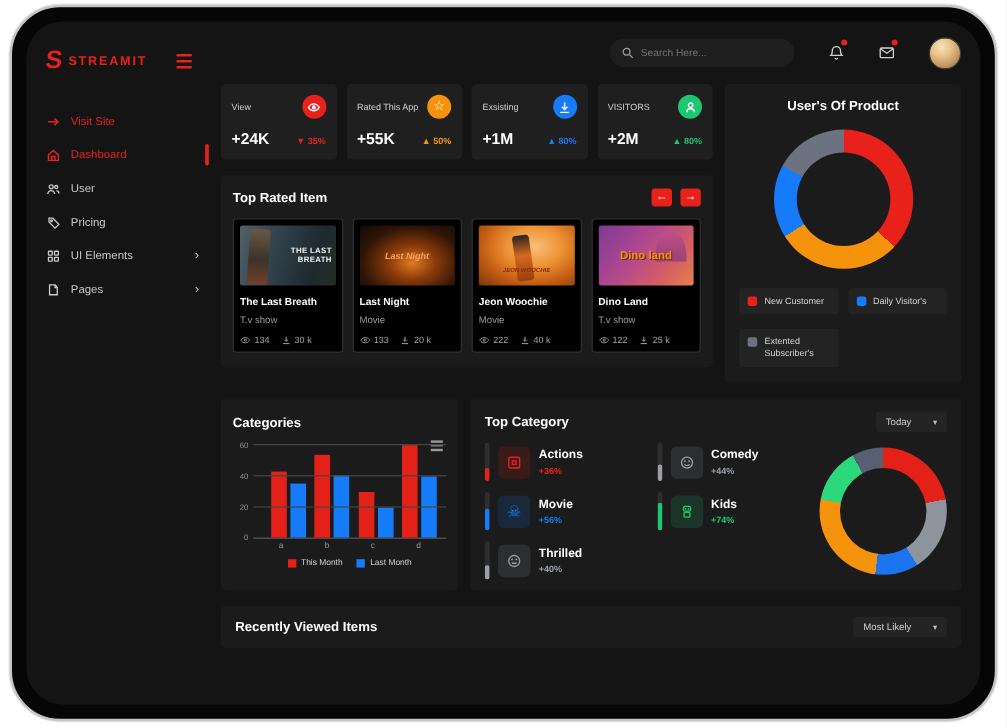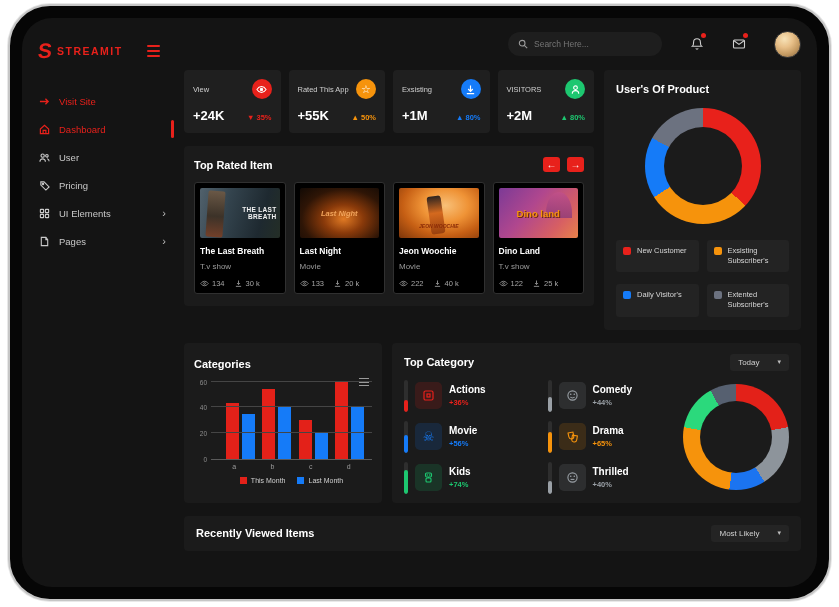--- a/index.html
+++ b/index.html
@@ -76,21 +76,21 @@
                       background:linear-gradient(180deg,#c2508a,#8a3a7a); opacity:.8; }
   .thumb.t3 .thumb-text { width:100%; text-align:center; font-size:9.5px; color:#f6930c; font-weight:800; text-shadow:1px 1px 0 #6e2a10; }
   .movie-title { color:#fff; font-size:8.5px; font-weight:700; margin-top:8px; white-space:nowrap; overflow:hidden; }
   .movie-type { color:#9b9b9b; font-size:8px; margin-top:6px; }
   .movie-stats { display:flex; gap:9px; color:#a5a5a5; font-size:7.5px; margin-top:8px; align-items:center; }
   .ms { display:flex; align-items:center; gap:3px; }
   .ms svg { width:9px; height:9px; }
 
   
   .users-panel { padding:13px 12px; height:100%; display:flex; flex-direction:column; }
-  .users-title { color:#fff; font-size:11px; font-weight:700; }
+  .users-title { color:#fff; font-size:11px; font-weight:700; text-align:center; }
   .donut { border-radius:50%; position:relative; }
   .donut::after { content:''; position:absolute; border-radius:50%; background:#1b1b1b; }
   .donut1 { width:116px; height:116px; margin:13px auto 16px; }
   .donut1::after { inset:19px; }
   .legend-grid { display:grid; grid-template-columns:1fr 1fr; gap:12px 8px; }
   .legend-chip { background:#232323; border-radius:3px; padding:6px 7px; display:flex; gap:6px; align-items:flex-start; }
   .legend-sq { width:8px; height:8px; border-radius:2px; margin-top:1px; flex-shrink:0; }
   .legend-label { color:#d6d6d6; font-size:7.5px; line-height:1.35; }
 
   
@@ -405,24 +405,20 @@
       </div>
 
       <div class="col-right">
         <div class="panel users-panel">
           <div class="users-title">User's Of Product</div>
           <div class="donut donut1" style="background: conic-gradient(rgb(232, 33, 27) 0%, rgb(232, 33, 27) 37%, rgb(246, 147, 12) 37%, rgb(246, 147, 12) 66%, rgb(21, 123, 248) 66%, rgb(21, 123, 248) 83%, rgb(108, 114, 128) 83%, rgb(108, 114, 128) 100%);"></div>
           <div class="legend-grid">
             <div class="legend-chip">
                   <span class="legend-sq" style="background: rgb(232, 33, 27);"></span>
                   <span class="legend-label">New Customer</span>
-                </div>
-            <div class="legend-chip">
-                  <span class="legend-sq" style="background: rgb(246, 147, 12);"></span>
-                  <span class="legend-label">Exsisting Subscriber's</span>
                 </div>
             <div class="legend-chip">
                   <span class="legend-sq" style="background: rgb(21, 123, 248);"></span>
                   <span class="legend-label">Daily Visitor's</span>
                 </div>
             <div class="legend-chip">
                   <span class="legend-sq" style="background: rgb(108, 114, 128);"></span>
                   <span class="legend-label">Extented Subscriber's</span>
                 </div>
           </div>
@@ -534,35 +530,20 @@
               <span class="tc-tile" style="color: rgb(21, 123, 248); background: rgba(21, 123, 248, 0.15);">
                     <span class="glyph">☠</span>
                   </span>
               <span>
                     <div class="tc-name">Movie</div>
                     <div class="tc-delta" style="color: rgb(21, 123, 248);">+56%</div>
                   </span>
             </div>
             <div class="tc-item">
               <span class="tc-track">
-                    <span class="tc-fill" style="height: 65%; background: rgb(246, 147, 12);"></span>
-                  </span>
-              <span class="tc-tile" style="color: rgb(246, 147, 12); background: rgba(246, 147, 12, 0.15);">
-                    <svg viewBox="0 0 13 13" fill="none" stroke="currentColor" stroke-width="1.1">
-                      <path d="M2.5 2.5h5v4a2.5 2.5 0 0 1-5 0z" transform="rotate(-12 5 5)"></path>
-                      <path d="M6 5.5h5v4a2.5 2.5 0 0 1-5 0z" transform="rotate(10 8.5 8)"></path>
-                    </svg>
-                  </span>
-              <span>
-                    <div class="tc-name">Drama</div>
-                    <div class="tc-delta" style="color: rgb(246, 147, 12);">+65%</div>
-                  </span>
-            </div>
-            <div class="tc-item">
-              <span class="tc-track">
                     <span class="tc-fill" style="height: 74%; background: rgb(29, 199, 112);"></span>
                   </span>
               <span class="tc-tile" style="color: rgb(29, 199, 112); background: rgba(29, 199, 112, 0.15);">
                     <svg viewBox="0 0 13 13" fill="none" stroke="currentColor" stroke-width="1.1">
                       <rect x="3.5" y="2" width="6" height="4" rx="1.2"></rect>
                       <path d="M5.2 4h.1M7.7 4h.1" stroke-linecap="round" stroke-width="1.4"></path>
                       <rect x="4" y="7" width="5" height="4" rx="1"></rect>
                       <path d="M6.5 6v1"></path>
                     </svg>
                   </span>

